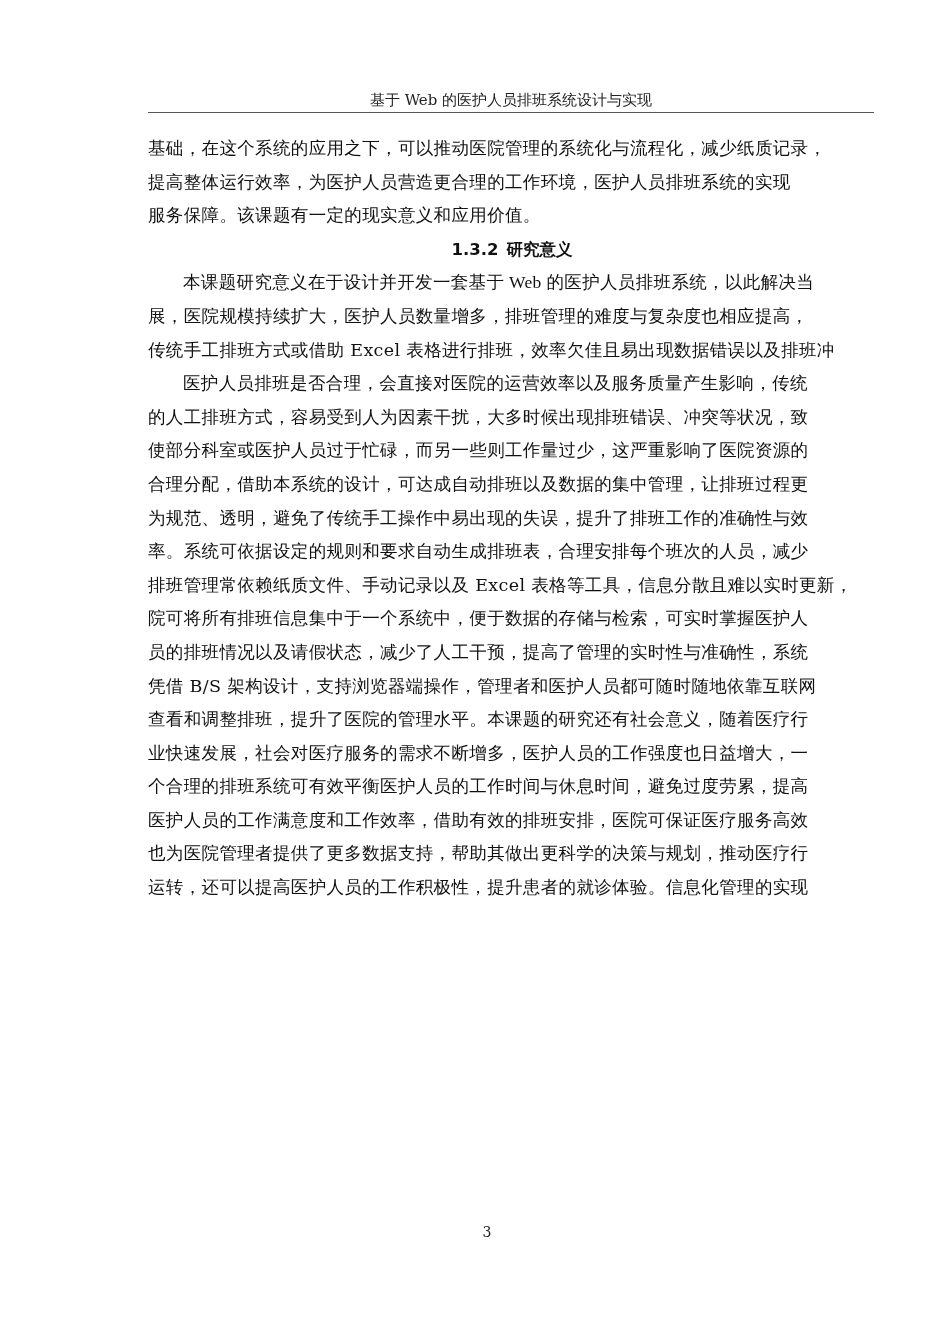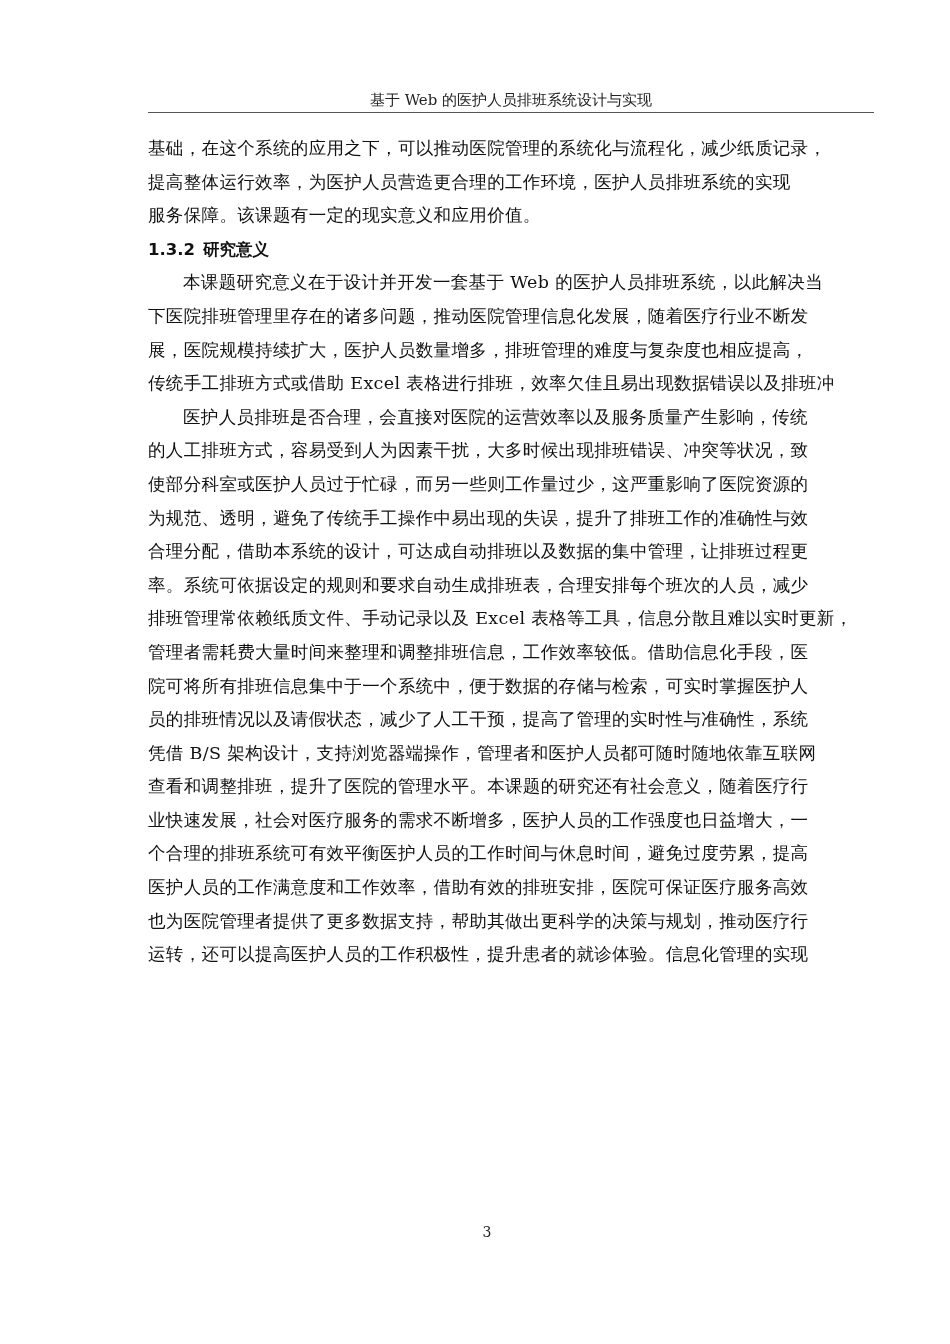--- a/index.html
+++ b/index.html
@@ -6,23 +6,23 @@
   body { width: 950px; height: 1344px; position: relative; overflow: hidden;
          font-family: "DejaVu Serif", "Liberation Serif", serif; color: #111; }
   .page { position: absolute; left: 12px; top: 0; width: 950px; height: 1344px; background: #fff; }
   .running-header { position: absolute; left: 136px; top: 90px; width: 726px;
          text-align: center; font-size: 15px; line-height: 20px; color: #222; }
   .header-rule { position: absolute; left: 136px; top: 112px; width: 726px; height: 0;
          border-top: 1.5px solid #555; }
   .body { position: absolute; left: 136px; top: 132px; width: 728px; }
   .line { height: 33.6px; line-height: 33.6px; font-size: 17.5px; white-space: nowrap;
           letter-spacing: 0.35px; overflow: visible; }
-  .line.indent { padding-left: 35px; }
+  .line.indent { padding-left: 35px; font-family: Liberation Serif, serif; }
   .section-heading { height: 33.6px; line-height: 33.6px; font-size: 16.5px; font-weight: bold;
-          font-family: "DejaVu Sans", "Liberation Sans", sans-serif; }
+          font-family: "DejaVu Sans", "Liberation Sans", sans-serif; text-align: center; }
   .section-heading .num { margin-right: 8px; }
   sup.cite { font-size: 10px; vertical-align: super; line-height: 0; }
   .page-number { position: absolute; left: 0; width: 950px; top: 1224px; text-align: center;
           font-size: 14px; color: #222; }
 </style>
 </head>
 <body>
 
 <div class="page">
 
@@ -36,34 +36,32 @@
       <div class="line">提高整体运行效率，为医护人员营造更合理的工作环境，医护人员排班系统的实现</div>
       <div class="line">服务保障。该课题有一定的现实意义和应用价值。</div>
     </div>
 
     <div class="section-heading">
       <span class="num">1.3.2</span><span>研究意义</span>
     </div>
 
     <div>
       <div class="line indent">本课题研究意义在于设计并开发一套基于 Web 的医护人员排班系统，以此解决当</div>
-      <div class="line">下医院排班管理里存在的诸多问题，推动医院管理信息化发展，随着医疗行业不断发</div>
       <div class="line">展，医院规模持续扩大，医护人员数量增多，排班管理的难度与复杂度也相应提高，</div>
       <div class="line">传统手工排班方式或借助 Excel 表格进行排班，效率欠佳且易出现数据错误以及排班冲</div>
     </div>
 
     <div>
       <div class="line indent">医护人员排班是否合理，会直接对医院的运营效率以及服务质量产生影响，传统</div>
       <div class="line">的人工排班方式，容易受到人为因素干扰，大多时候出现排班错误、冲突等状况，致</div>
       <div class="line">使部分科室或医护人员过于忙碌，而另一些则工作量过少，这严重影响了医院资源的</div>
+      <div class="line">合理分配，借助本系统的设计，可达成自动排班以及数据的集中管理，让排班过程更</div>
       <div class="line">为规范、透明，避免了传统手工操作中易出现的失误，提升了排班工作的准确性与效</div>
-      <div class="line">合理分配，借助本系统的设计，可达成自动排班以及数据的集中管理，让排班过程更</div>
       <div class="line">率。系统可依据设定的规则和要求自动生成排班表，合理安排每个班次的人员，减少</div>
       <div class="line">排班管理常依赖纸质文件、手动记录以及 Excel 表格等工具，信息分散且难以实时更新，</div>
-      <div class="line">管理者需耗费大量时间来整理和调整排班信息，工作效率较低。借助信息化手段，医</div>
       <div class="line">院可将所有排班信息集中于一个系统中，便于数据的存储与检索，可实时掌握医护人</div>
       <div class="line">员的排班情况以及请假状态，减少了人工干预，提高了管理的实时性与准确性，系统</div>
       <div class="line">凭借 B/S 架构设计，支持浏览器端操作，管理者和医护人员都可随时随地依靠互联网</div>
       <div class="line">查看和调整排班，提升了医院的管理水平。本课题的研究还有社会意义，随着医疗行</div>
       <div class="line">业快速发展，社会对医疗服务的需求不断增多，医护人员的工作强度也日益增大，一</div>
       <div class="line">个合理的排班系统可有效平衡医护人员的工作时间与休息时间，避免过度劳累，提高</div>
       <div class="line">医护人员的工作满意度和工作效率，借助有效的排班安排，医院可保证医疗服务高效</div>
       <div class="line">也为医院管理者提供了更多数据支持，帮助其做出更科学的决策与规划，推动医疗行</div>
       <div class="line">运转，还可以提高医护人员的工作积极性，提升患者的就诊体验。信息化管理的实现</div>
     </div>

